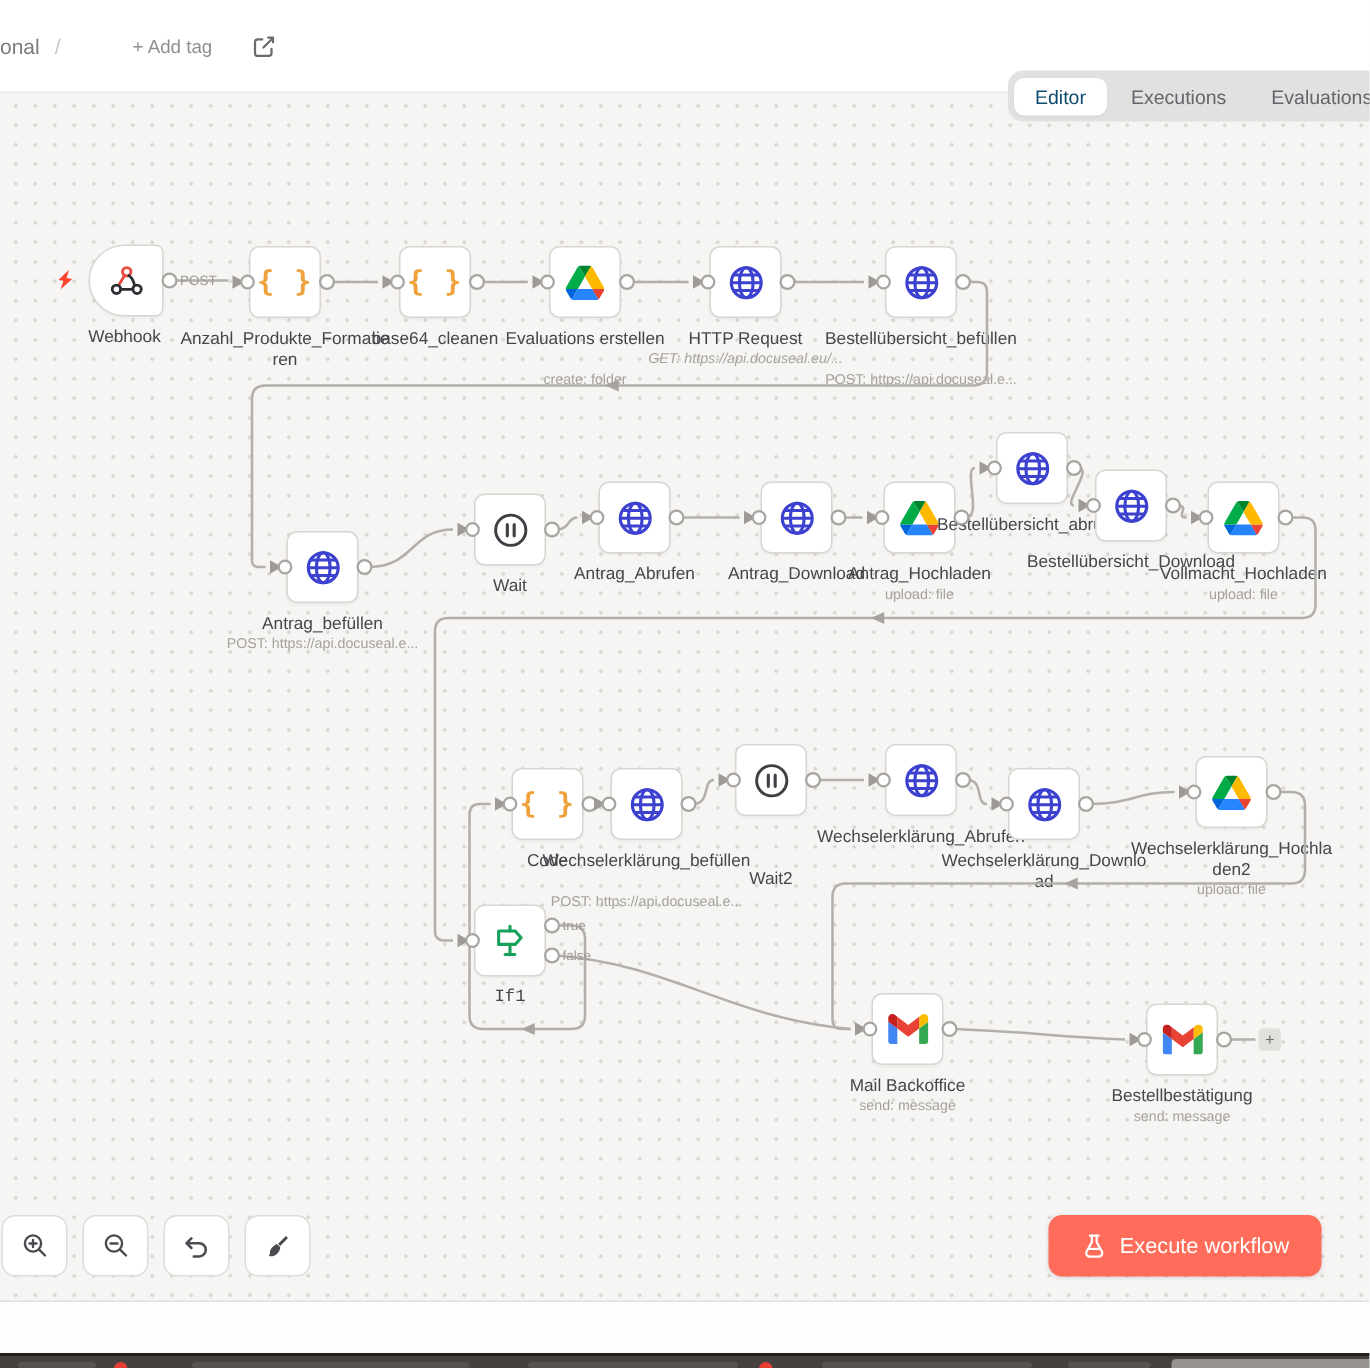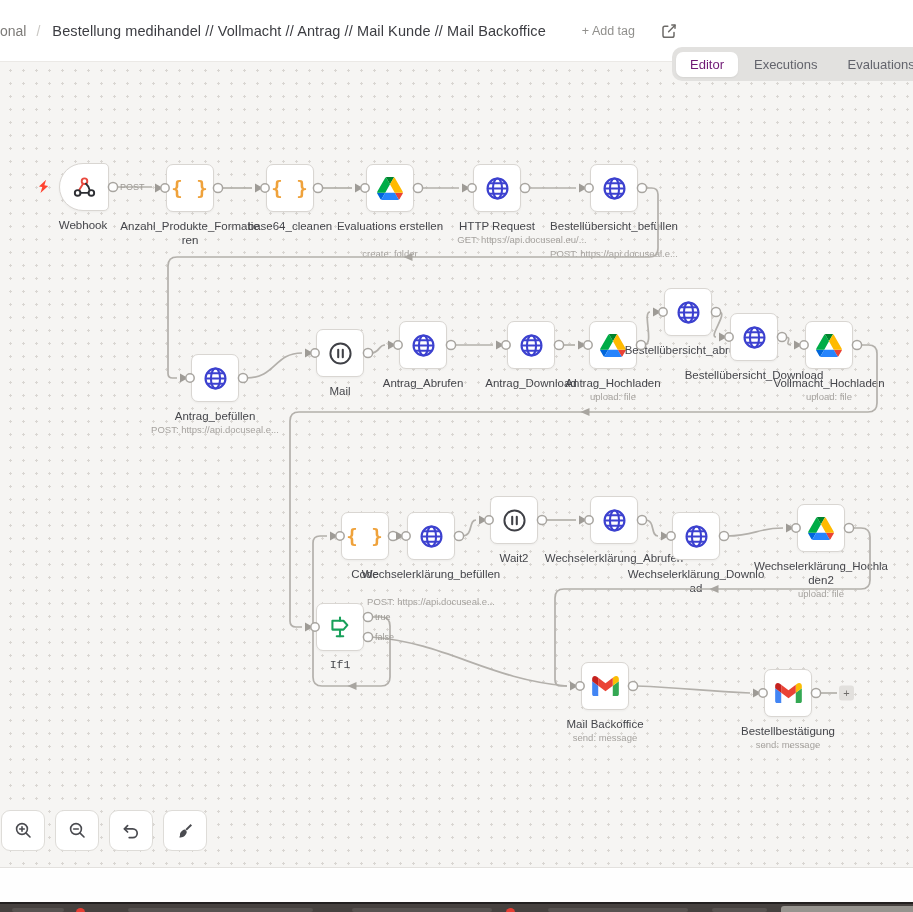--- a/index.html
+++ b/index.html
@@ -16,21 +16,21 @@
   .wf-title { color:#3c3d42; font-size:14.5px; font-weight:500; letter-spacing:.1px; }
   .add-tag { color:#91908d; font-size:12.5px; margin-left:36px; cursor:pointer; }
   .share-btn { margin-left:26px; display:flex; align-items:center; cursor:pointer; }
 
   
   #tabs { position:absolute; top:47px; left:672px; width:250px; height:34px;
     background:#e2e1df; border-radius:10px; z-index:11;
     display:flex; align-items:center; padding:4px; gap:2px; }
   .tab { font-size:13px; color:#63646c; padding:5px 14px; border-radius:7px;
     cursor:pointer; white-space:nowrap; }
-  .tab.active { background:#fff; color:#701a75; box-shadow:0 1px 2px rgba(0,0,0,.06); }
+  .tab.active { background:#fff; color:#0c4a6e; box-shadow:0 1px 2px rgba(0,0,0,.06); }
 
   
   #canvas { position:absolute; left:0; top:62px; width:913px; height:806px;
     background-color:#f6f5f3;
     background-image:radial-gradient(circle,#d9d6d2 1px,transparent 1.4px);
     background-size:13px 13px; background-position:4px 2px;
     border-bottom:1px solid #e3e1de; overflow:hidden; }
   #wires { position:absolute; left:0; top:0; width:913px; height:806px;
     z-index:3; pointer-events:none; }
   .node { position:absolute; width:48px; height:48px; background:#fff;
@@ -72,21 +72,20 @@
   svg { display:block; }
 </style>
 </head>
 <body>
 
 <div id="app">
 
   <div id="topbar">
     <span class="crumb-prefix">onal</span>
     <span class="crumb-slash">/</span>
-    <span class="wf-title">Bestellung medihandel // Vollmacht // Antrag // Mail Kunde // Mail Backoffice</span>
     <span class="add-tag">+ Add tag</span>
     <span class="share-btn">
       <span>
         <svg width="16" height="16" viewBox="0 0 16 16" fill="none" stroke="#6d6b68" stroke-width="1.5" stroke-linecap="round" stroke-linejoin="round">
           <path d="M13 9.5v3A1.8 1.8 0 0 1 11.2 14.3H3.8A1.8 1.8 0 0 1 2 12.5V5.1a1.8 1.8 0 0 1 1.8-1.8h3"></path>
           <path d="M7.6 8.7 14 2.3"></path>
             <path d="M10.8 2h3.2v3.2"></path>
         </svg>
       </span>
     </span>
@@ -246,21 +245,21 @@
         <div class="node" style="left: 473px; top: 102px;">
           <span>
             <svg width="27" height="27" viewBox="0 0 26 26" fill="none" stroke="#3c41cf" stroke-width="2" stroke-linecap="round">
     <circle cx="13" cy="13" r="9.6"></circle>
               <ellipse cx="13" cy="13" rx="4.4" ry="9.6"></ellipse>
     <path d="M3.8 13h18.4M5.2 8h15.6M5.2 18h15.6"></path>
             </svg>
           </span>
         </div>
         <div class="node-label" style="left: 427px; top: 157px;">HTTP Request</div>
-        <div class="node-sub" style="left: 442px; top: 172px;">GET: https://api.docuseal.eu/...</div>
+        <div class="node-sub" style="left: 417px; top: 172px; font-style: italic;">GET: https://api.docuseal.eu/...</div>
         <div class="node" style="left: 590px; top: 102px;">
           <span>
             <svg width="27" height="27" viewBox="0 0 26 26" fill="none" stroke="#3c41cf" stroke-width="2" stroke-linecap="round">
     <circle cx="13" cy="13" r="9.6"></circle>
               <ellipse cx="13" cy="13" rx="4.4" ry="9.6"></ellipse>
     <path d="M3.8 13h18.4M5.2 8h15.6M5.2 18h15.6"></path>
             </svg>
           </span>
         </div>
         <div class="node-label" style="left: 544px; top: 157px;">Bestellübersicht_befüllen</div>
@@ -277,21 +276,21 @@
         <div class="node-label" style="left: 145px; top: 347px;">Antrag_befüllen</div>
         <div class="node-sub" style="left: 135px; top: 362px;">POST: https://api.docuseal.e...</div>
         <div class="node" style="left: 316px; top: 267px;">
           <span>
             <svg width="27" height="27" viewBox="0 0 26 26" fill="none" stroke="#3f4046" stroke-linecap="round">
     <circle cx="13" cy="13" r="9.7" stroke-width="1.9"></circle>
     <path d="M10.8 9.4v7.2M15.2 9.4v7.2" stroke-width="2"></path>
             </svg>
           </span>
         </div>
-        <div class="node-label" style="left: 270px; top: 322px;">Mail</div>
+        <div class="node-label" style="left: 270px; top: 322px;">Wait</div>
         <div class="node" style="left: 399px; top: 259px;">
           <span>
             <svg width="27" height="27" viewBox="0 0 26 26" fill="none" stroke="#3c41cf" stroke-width="2" stroke-linecap="round">
     <circle cx="13" cy="13" r="9.6"></circle>
               <ellipse cx="13" cy="13" rx="4.4" ry="9.6"></ellipse>
     <path d="M3.8 13h18.4M5.2 8h15.6M5.2 18h15.6"></path>
             </svg>
           </span>
         </div>
         <div class="node-label" style="left: 353px; top: 314px;">Antrag_Abrufen</div>
@@ -369,21 +368,21 @@
         <div class="node-label" style="left: 361px; top: 505px;">Wechselerklärung_befüllen</div>
         <div class="node-sub" style="left: 351px; top: 534px;">POST: https://api.docuseal.e...</div>
         <div class="node" style="left: 490px; top: 434px;">
           <span>
             <svg width="27" height="27" viewBox="0 0 26 26" fill="none" stroke="#3f4046" stroke-linecap="round">
     <circle cx="13" cy="13" r="9.7" stroke-width="1.9"></circle>
     <path d="M10.8 9.4v7.2M15.2 9.4v7.2" stroke-width="2"></path>
             </svg>
           </span>
         </div>
-        <div class="node-label" style="left: 444px; top: 489px;">Wait2</div>
+        <div class="node-label" style="left: 444px; top: 517px;">Wait2</div>
         <div class="node" style="left: 590px; top: 434px;">
           <span>
             <svg width="27" height="27" viewBox="0 0 26 26" fill="none" stroke="#3c41cf" stroke-width="2" stroke-linecap="round">
     <circle cx="13" cy="13" r="9.6"></circle>
               <ellipse cx="13" cy="13" rx="4.4" ry="9.6"></ellipse>
     <path d="M3.8 13h18.4M5.2 8h15.6M5.2 18h15.6"></path>
             </svg>
           </span>
         </div>
         <div class="node-label" style="left: 544px; top: 489px;">Wechselerklärung_Abrufen</div>
@@ -476,20 +475,30 @@
     </button>
     <button class="canvas-btn" style="left:163px; top:748px;">
       <span>
         <svg width="20" height="20" viewBox="0 0 20 20" fill="none">
           <path d="M15.6 3 17 4.4 11.8 9.6 10.4 8.2Z" fill="#4a4b50"></path>
           <path d="M10 8.6 11.4 10c1 1-0.2 3.4-1.6 4.8-1.5 1.5-4.2 2.2-5.6 1.4 0 0 1-1 .8-2.2-.2-1 .4-2.4 1.4-3.4 1.4-1.4 2.6-2.4 3.6-2Z" fill="#4a4b50"></path>
         </svg>
       </span>
     </button>
 
+    <button id="execute-btn">
+      <span>
+        <svg width="17" height="17" viewBox="0 0 17 17" fill="none" stroke="#fff" stroke-width="1.5" stroke-linecap="round" stroke-linejoin="round">
+          <path d="M5.6 1.8h5.8"></path>
+            <path d="M6.9 1.8v4.3l-3.5 6.2a2.3 2.3 0 0 0 2 3.4h6.2a2.3 2.3 0 0 0 2-3.4l-3.5-6.2V1.8"></path>
+            <path d="M5 10.6h7"></path>
+        </svg>
+      </span>
+      <span>Execute workflow</span>
+    </button>
   </div>
 
   <div id="bottom-white"></div>
   <div id="bottom-dark">
     <div class="bar-seg" style="left:12px; width:52px;"></div>
     <div class="bar-seg" style="left:128px; width:185px;"></div>
     <div class="bar-seg" style="left:352px; width:140px;"></div>
     <div class="bar-seg" style="left:548px; width:140px;"></div>
     <div class="bar-seg" style="left:712px; width:55px;"></div>
     <div class="bar-dot" style="left:76px;"></div>

